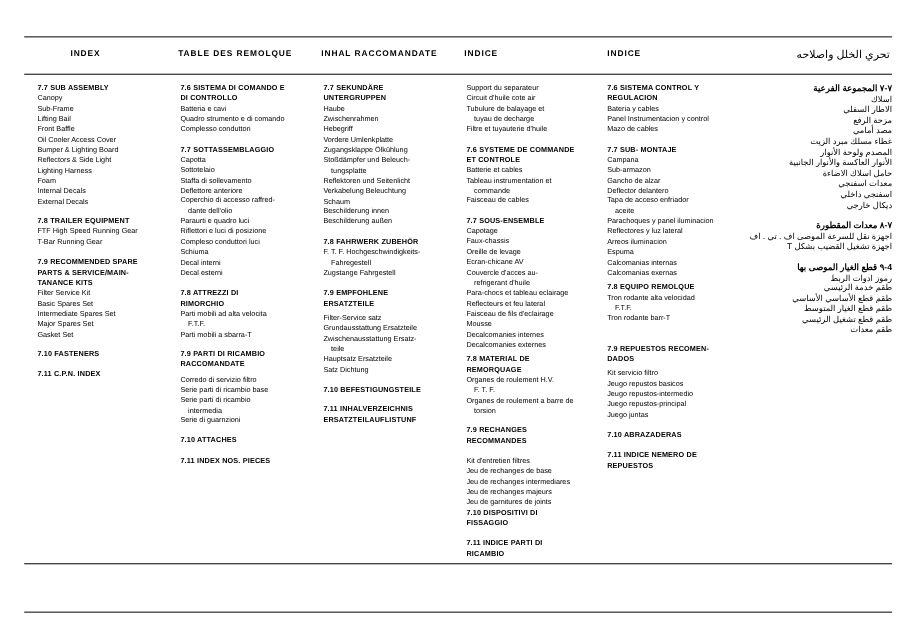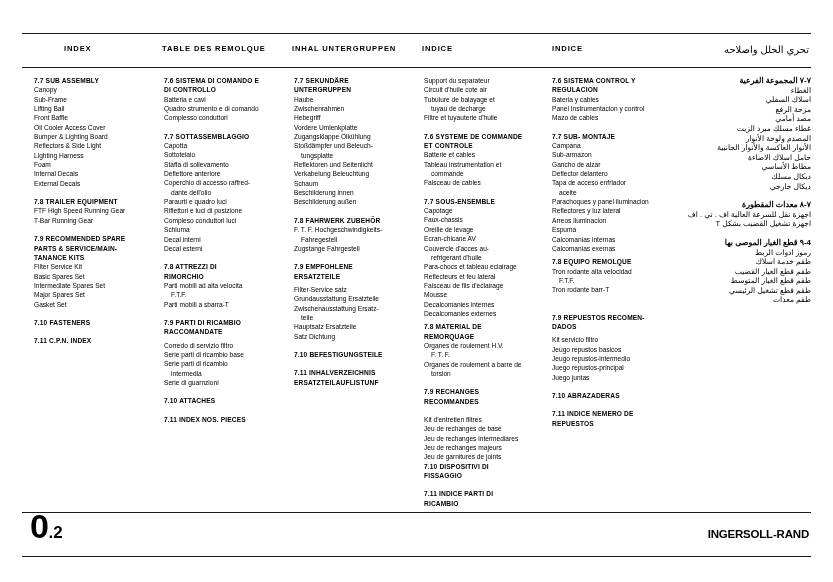--- a/index.html
+++ b/index.html
@@ -134,21 +134,21 @@
 <div class="page">
 
   <div class="rule rule-top"></div>
   <div class="rule rule-underhead"></div>
   <div class="rule rule-footer"></div>
   <div class="rule rule-bottom"></div>
 
   <div class="header-row">
     <div class="col-head" style="left:42px;">INDEX</div>
     <div class="col-head" style="left:140px;">TABLE DES REMOLQUE</div>
-    <div class="col-head" style="left:270px;">INHAL UNTERGRUPPEN</div>
+    <div class="col-head" style="left:270px;">INHAL RACCOMANDATE</div>
     <div class="col-head" style="left:400px;">INDICE</div>
     <div class="col-head" style="left:530px;">INDICE</div>
     <div class="col-head arabic" style="left:637px; width:150px; ">تحري الخلل واصلاحه</div>
   </div>
 
   <div class="body-cols">
     <div class="col" id="c0" style="left:12px;  width:126px;">
         <div class="col-inner">
           <div class="entry heading">7.7 SUB ASSEMBLY</div>
           <div class="entry item">Canopy</div>
@@ -350,47 +350,41 @@
           <div class="gap"></div>
           <div class="entry heading">7.10 ABRAZADERAS</div>
           <div class="gap"></div>
           <div class="entry heading">7.11 INDICE NEMERO DE</div>
           <div class="entry heading">REPUESTOS</div>
         </div>
       </div>
     <div class="col col-arabic" id="c5" style="left:660px; width:129px;">
         <div class="col-inner">
           <div class="entry heading">٧-٧ المجموعة الفرعية</div>
-          <div class="entry item">الغطاء</div>
-          <div class="entry item">اسلاك السفلي</div>
+          <div class="entry item">اسلاك</div>
+          <div class="entry item">الاطار السفلي</div>
           <div class="entry item">مزحة الرفع</div>
           <div class="entry item">مصد أمامي</div>
           <div class="entry item">غطاء مسلك مبرد الزيت</div>
           <div class="entry item">المصدم ولوحة الأنوار</div>
           <div class="entry item">الأنوار العاكسة والأنوار الجانبية</div>
           <div class="entry item">حامل اسلاك الاضاءة</div>
-          <div class="entry item">مطاط الأساسي</div>
-          <div class="entry item">ديكال مسلك</div>
+          <div class="entry item">معدات اسفنجي</div>
+          <div class="entry item">اسفنجي داخلي</div>
           <div class="entry item">ديكال خارجي</div>
           <div class="gap"></div>
           <div class="entry heading">٧-٨ معدات المقطورة</div>
-          <div class="entry item">اجهزة نقل للسرعة العالية اف . تي . اف</div>
+          <div class="entry item">اجهزة نقل للسرعة الموصى اف . تي . اف</div>
           <div class="entry item">اجهزة تشغيل القضيب بشكل T</div>
           <div class="gap"></div>
           <div class="entry heading">4-٩ قطع الغيار الموصى بها</div>
           <div class="entry item">رموز ادوات الربط</div>
-          <div class="entry item">طقم خدمة اسلاك</div>
-          <div class="entry item">طقم قطع الغيار القضيب</div>
+          <div class="entry item">طقم خدمة الرئيسي</div>
+          <div class="entry item">طقم قطع الأساسي الأساسي</div>
           <div class="entry item">طقم قطع الغيار المتوسط</div>
           <div class="entry item">طقم قطع تشغيل الرئيسي</div>
           <div class="entry item">طقم معدات</div>
         </div>
       </div>
   </div>
 
-  <div class="footer">
-    <div class="page-number">
-      <span class="big">0</span><span class="small">.2</span>
-    </div>
-    <div class="brand">INGERSOLL-RAND</div>
-  </div>
 
 </div>
 
 </body></html>

